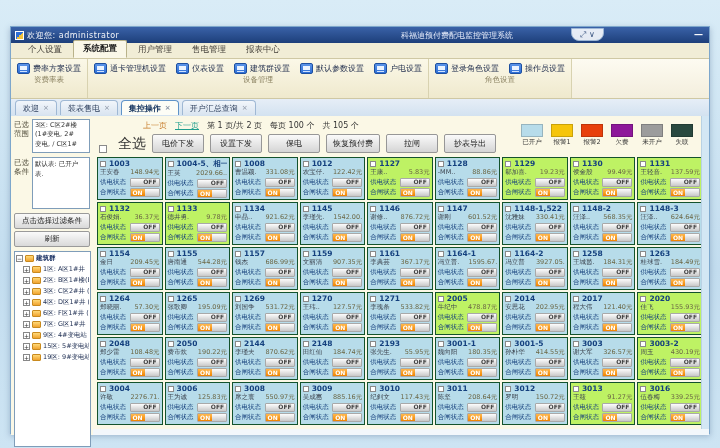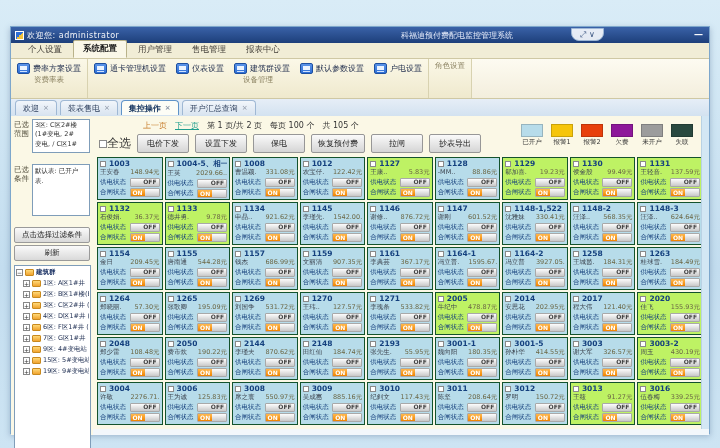--- a/index.html
+++ b/index.html
@@ -36,42 +36,42 @@
   .tabstrip { height:17px; background:linear-gradient(180deg,#e6eef7,#d3e2f0); display:flex; align-items:center; padding-left:4px; gap:3px; }
   .tab { display:flex; align-items:center; gap:4px; height:15px; padding:0 7px; font-size:8px; color:#2c3e5c; background:linear-gradient(180deg,#f2f6fb,#d9e4f0); border:1px solid #9fb8d4; border-bottom:none; border-radius:4px 4px 0 0; }
   .tab.active { background:#fdfdf6; border-color:#5f93c8; font-weight:bold; color:#13335e; }
   .tclose { font-size:7px; color:#8a94a4; }
 
   
   .content { display:flex; height:319px; background:#fbf8e6; }
 
   
   .sidebar { width:82px; padding:3px 2px 0 3px; font-size:8px; color:#4c4a40; }
-  .siderow { display:flex; gap:2px; margin-bottom:11px; }
+  .siderow { display:flex; gap:2px; margin-bottom:4px; }
   .sidelabel { width:16px; font-size:7.5px; line-height:1.15; color:#55513f; padding-top:2px; }
   .scopebox { position:relative; width:58px; height:34px; background:#fff; border:1px solid #7f9db9; font-size:6.5px; color:#333; padding:1px 9px 1px 2px; white-space:pre-line; line-height:1.45; overflow:hidden; }
   .condbox { width:58px; height:52px; background:#fff; border:1px solid #7f9db9; font-size:6.5px; color:#333; padding:2px 2px; white-space:pre-line; line-height:1.5; }
   .sbtn { display:block; width:76px; margin:2px 0; background:linear-gradient(180deg,#fafafa,#d9d9d9); border:1px solid #9a9a9a; border-radius:2px; font-size:7.5px; color:#222; padding:2px 0; text-align:center; font-family:inherit; }
   .sbtn.small { width:76px; }
   .treebox { width:77px; height:196px; margin-top:4px; background:#fff; border:1px solid #7f9db9; padding:2px 1px; overflow:hidden; }
   .trow { display:flex; align-items:center; gap:2px; margin-bottom:2px; white-space:nowrap; }
   .trow.child { padding-left:7px; }
   .expbox { width:7px; height:7px; flex:none; border:1px solid #888; background:#fff; font-size:6px; line-height:5px; text-align:center; color:#333; }
   .folder { width:9px; height:7px; flex:none; background:linear-gradient(180deg,#ffd978,#f0a32f); border:1px solid #c98a1e; border-radius:1px; }
   .tlabel2 { font-size:6.5px; color:#1c2c50; overflow:hidden; }
   .trow.root .tlabel2 { font-weight:bold; color:#10285c; }
 
   
   .main { position:relative; flex:1; padding:2px 2px 0 4px; }
   .vscroll { position:absolute; right:0; top:0; width:8px; height:100%; background:#d3e7f4; border-left:1px solid #b9d2e4; }
   .pagerow { display:flex; align-items:center; gap:8px; padding:2px 0 1px 46px; font-size:8px; color:#333; }
   .plink-prev { color:#c77c2a; }
   .plink-next { color:#1f9e8e; text-decoration:underline; }
   .btnrow { display:flex; align-items:center; gap:6px; padding:2px 0 3px 2px; }
-  .selwrap { display:flex; align-items:center; gap:0; font-size:12px; color:#333; }
+  .selwrap { display:flex; align-items:flex-end; gap:11px; font-size:14px; color:#333; }
   .cbx { width:8px; height:8px; background:#fff; border:1px solid #8a8a8a; display:inline-block; }
   .abtn { min-width:52px; background:linear-gradient(180deg,#fafafa,#d5d5d5); border:1px solid #979797; border-radius:2px; font-size:8px; color:#222; padding:3px 6px; font-family:inherit; }
   .legend { position:absolute; right:16px; top:8px; display:flex; gap:8px; }
   .litem { display:flex; flex-direction:column; align-items:center; gap:1px; }
   .lsw { width:22px; height:13px; border:1px solid rgba(0,0,0,.18); }
   .llabel { font-size:6.5px; color:#333; }
 
   
   .grid { display:grid; grid-template-columns:repeat(9,1fr); gap:2px; margin-top:1px; width:606px; }
   .card { height:43px; border:1px solid #14532d; overflow:hidden; }
@@ -141,20 +141,30 @@
               <span class="rlabel">默认参数设置</span>
             </div>
             <div class="rbtn">
               <span class="ricon"></span>
               <span class="rlabel">户电设置</span>
             </div>
           </div>
           <div class="glabel">设备管理</div>
         </div>
         <div class="rgroup">
+          <div class="rrow">
+            <div class="rbtn">
+              <span class="ricon"></span>
+              <span class="rlabel">登录角色设置</span>
+            </div>
+            <div class="rbtn">
+              <span class="ricon"></span>
+              <span class="rlabel">操作员设置</span>
+            </div>
+          </div>
           <div class="glabel">角色设置</div>
         </div>
         <div class="ribbon-rest"></div>
       </div>
 
     <div class="tabstrip" id="tabstrip">
         <div class="tab">
           <span class="tlabel">欢迎</span>
           <span class="tclose">×</span>
         </div>

